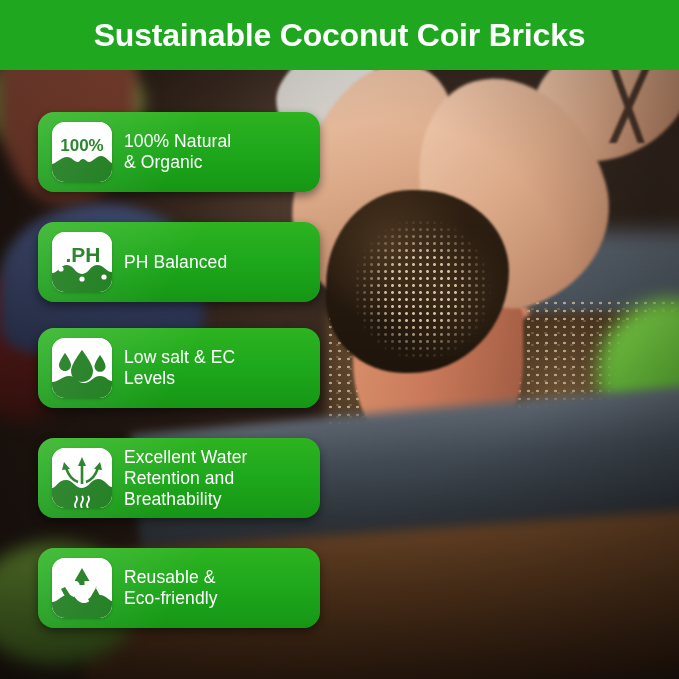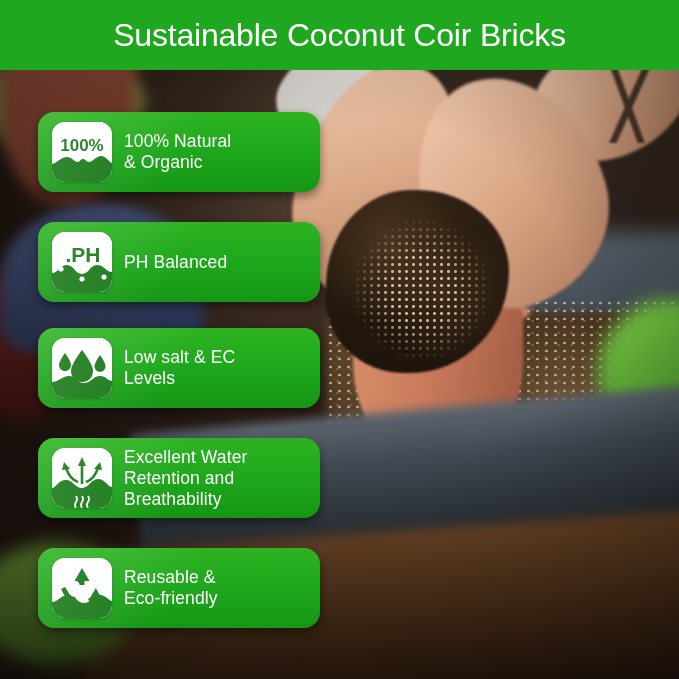--- a/index.html
+++ b/index.html
@@ -144,21 +144,21 @@
   
   .header{
     position:absolute;left:0;top:0;width:100%;height:70px;
     background:#1fa81f;
     display:flex;align-items:center;justify-content:center;
     z-index:5;
   }
   .header-title{
     color:#ffffff;
     font-size:32px;
-    font-weight:normal;
+    font-weight:bold;
     letter-spacing:-.2px;
     line-height:1;
     text-align:center;
     white-space:nowrap;
   }
 
   
   .badges{
     position:absolute;left:0;top:70px;width:340px;
     z-index:4;

